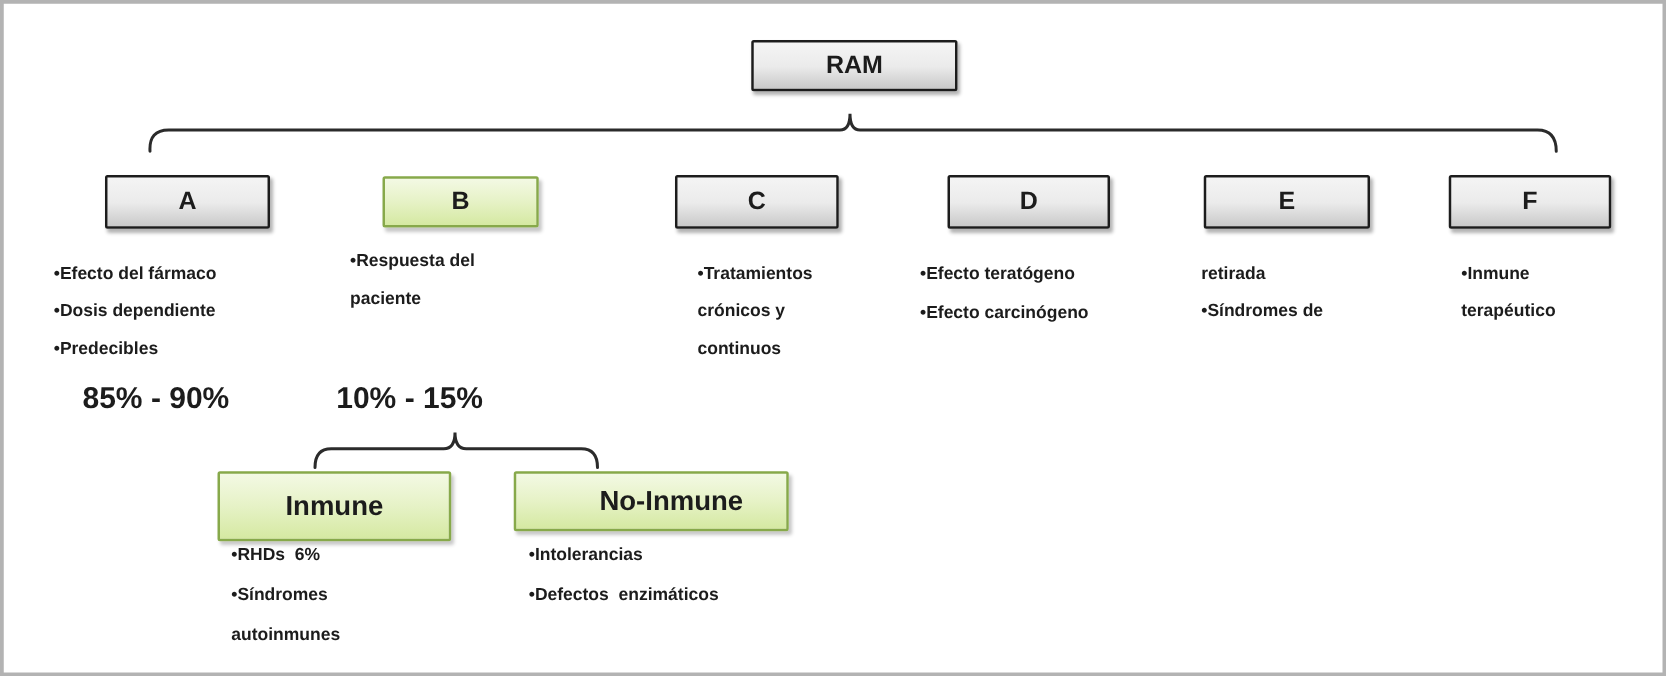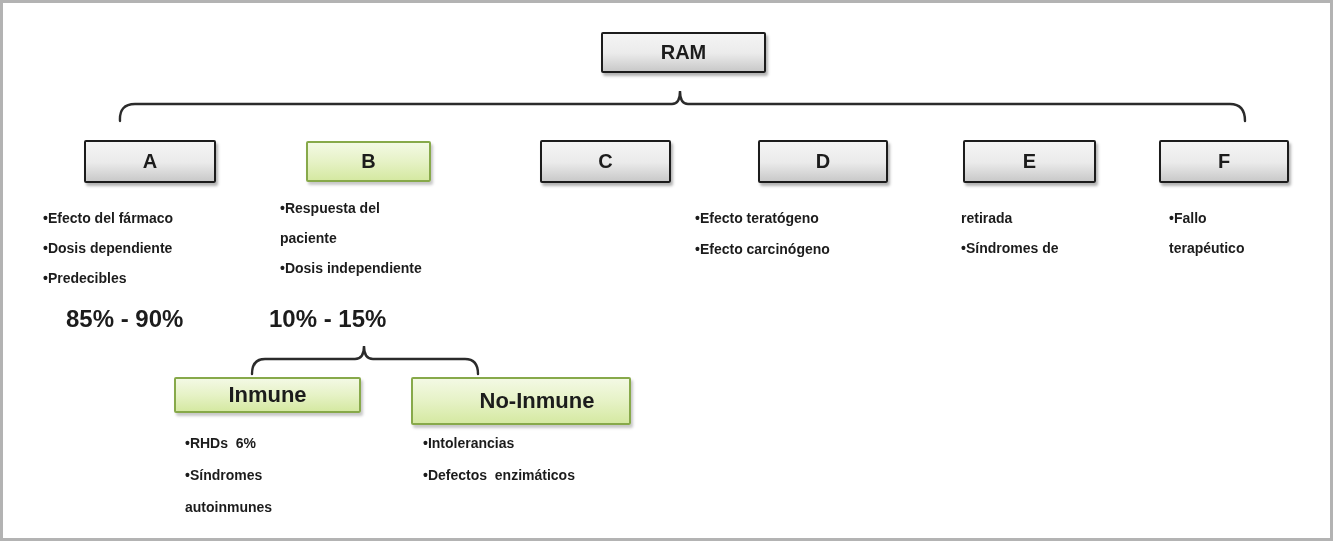--- a/index.html
+++ b/index.html
@@ -36,29 +36,29 @@
     box-shadow:2px 3px 3px rgba(0,0,0,0.22);
   }
 
   .pos-ram{left:598px;top:29px;width:165px;height:41px;font-size:20px;}
   .pos-a  {left:81px; top:137px;width:132px;height:43px;font-size:20px;}
   .pos-b  {left:303px;top:138px;width:125px;height:41px;font-size:20px;}
   .pos-c  {left:537px;top:137px;width:131px;height:43px;font-size:20px;}
   .pos-d  {left:755px;top:137px;width:130px;height:43px;font-size:20px;}
   .pos-e  {left:960px;top:137px;width:133px;height:43px;font-size:20px;}
   .pos-f  {left:1156px;top:137px;width:130px;height:43px;font-size:20px;}
-  .pos-inmune   {left:171px;top:374px;width:187px;height:36px;font-size:22px;}
+  .pos-inmune   {left:171px;top:374px;width:187px;height:56px;font-size:22px;}
   .pos-noinmune {left:408px;top:374px;width:220px;height:48px;font-size:22px;padding-left:32px;}
 
   .list{position:absolute;font-size:14px;line-height:30px;}
   .list .line{white-space:pre;}
   .list-a{left:40px; top:200px;}
   .list-b{left:277px;top:190px;}
   .list-c{left:555px;top:200px;}
-  .list-d{left:692px;top:200px;line-height:31px;}
+  .list-d{left:733px;top:200px;line-height:31px;}
   .list-e{left:958px;top:200px;}
   .list-f{left:1166px;top:200px;}
   .list-inmune  {left:182px;top:424px;line-height:32px;}
   .list-noinmune{left:420px;top:424px;line-height:32px;}
 
   .pct{position:absolute;font-size:24px;line-height:34px;white-space:pre;}
   .pct-a{left:63px; top:299px;}
   .pct-b{left:266px;top:299px;}
 </style>
 </head>
@@ -97,37 +97,41 @@
   <div class="list list-a">
     <div class="line">•Efecto del fármaco</div>
     <div class="line">•Dosis dependiente</div>
     <div class="line">•Predecibles</div>
   </div>
   <div class="pct pct-a">85% - 90%</div>
 
   <div class="list list-b">
     <div class="line">•Respuesta del</div>
     <div class="line">paciente</div>
-    <div class="line">•Dosis independiente</div>
   </div>
   <div class="pct pct-b">10% - 15%</div>
 
+  <div class="list list-c">
+    <div class="line">•Tratamientos</div>
+    <div class="line">crónicos y</div>
+    <div class="line">continuos</div>
+  </div>
 
   <div class="list list-d">
     <div class="line">•Efecto teratógeno</div>
     <div class="line">•Efecto carcinógeno</div>
   </div>
 
   <div class="list list-e">
     <div class="line">retirada</div>
     <div class="line">•Síndromes de</div>
   </div>
 
   <div class="list list-f">
-    <div class="line">•Fallo</div>
+    <div class="line">•Inmune</div>
     <div class="line">terapéutico</div>
   </div>
 
   <div class="node green pos-inmune">
     <span>Inmune</span>
   </div>
   <div class="node green pos-noinmune">
     <span>No-Inmune</span>
   </div>
 

